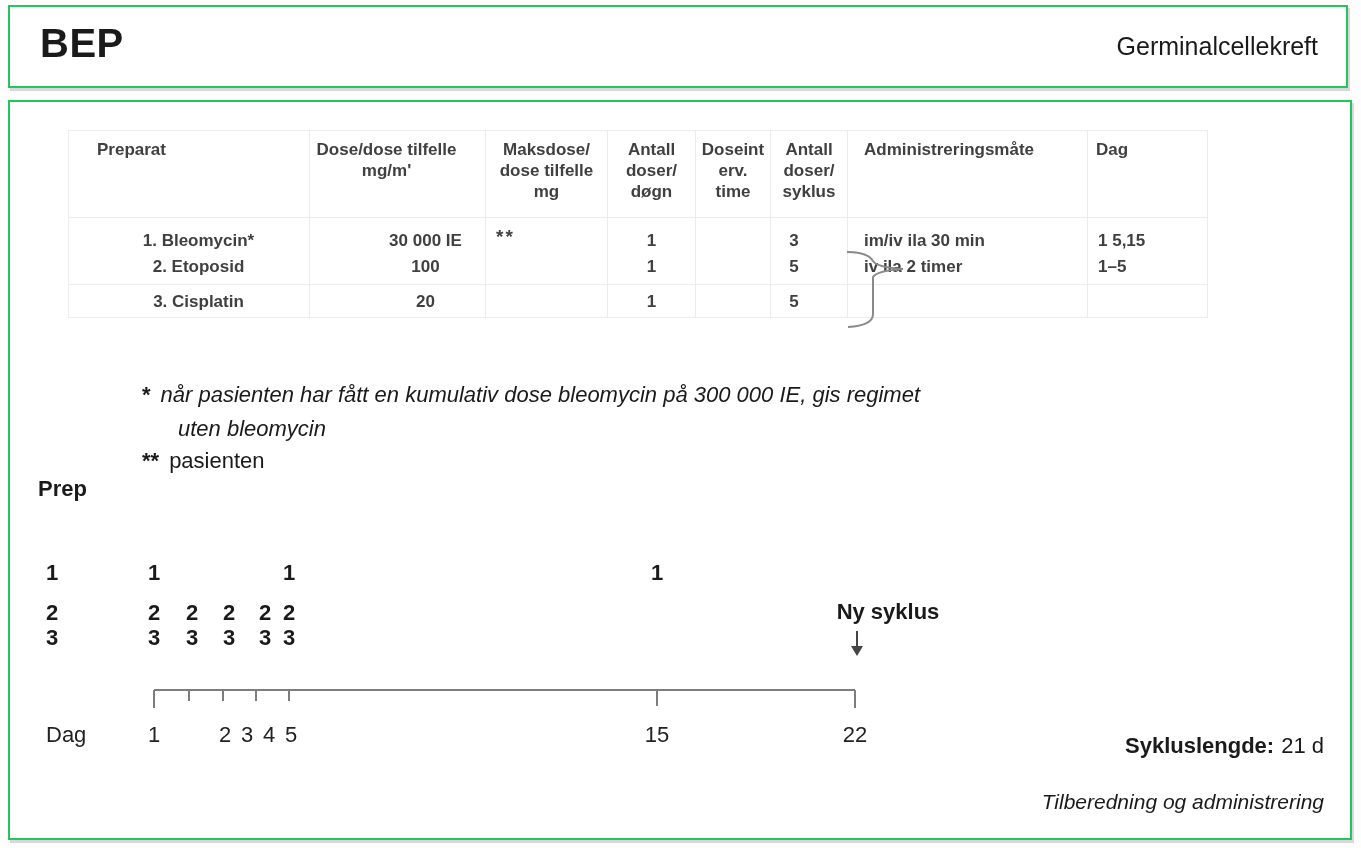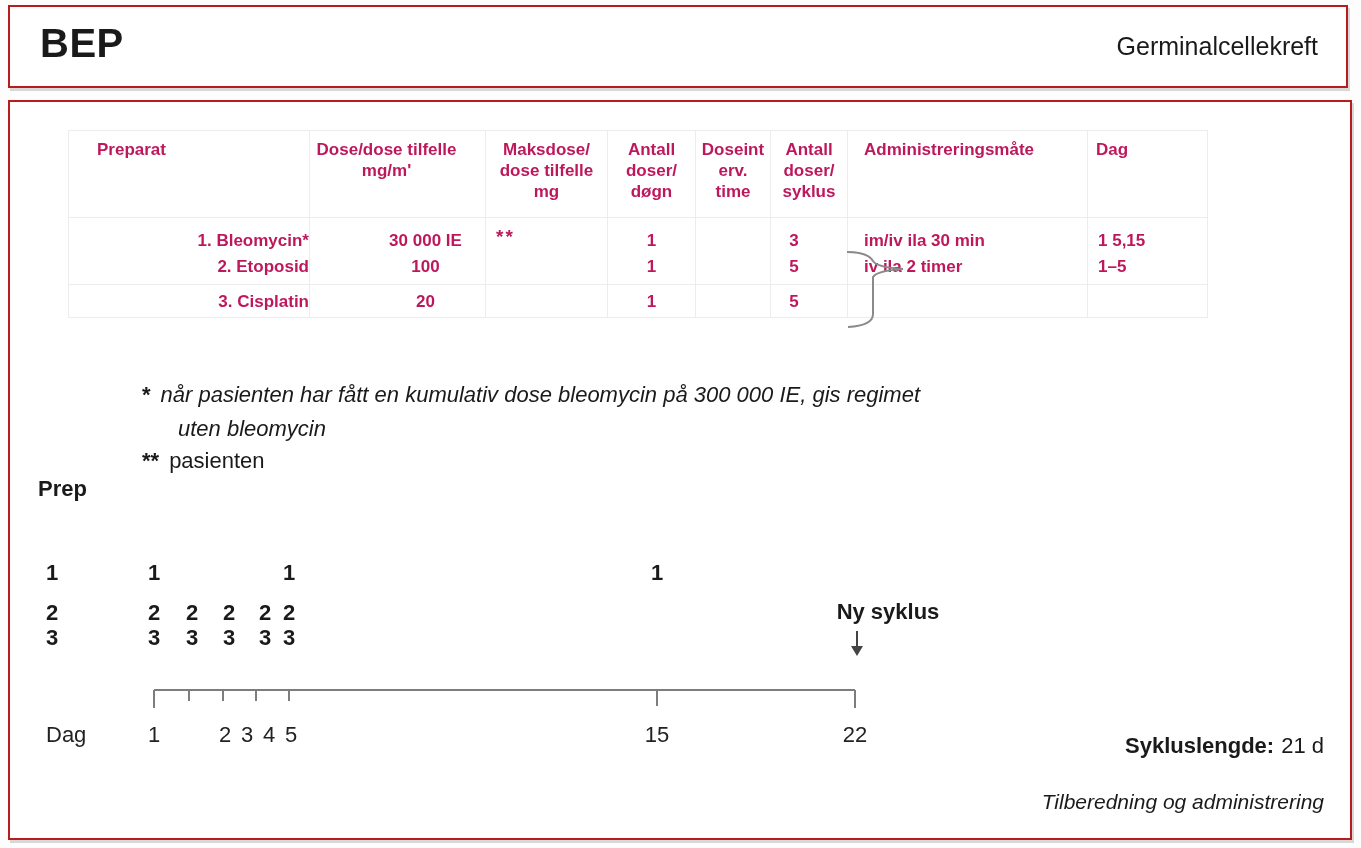--- a/index.html
+++ b/index.html
@@ -3,49 +3,49 @@
 <meta charset="utf-8">
 <style>
   html,body { margin:0; padding:0; background:#ffffff; }
   #page {
     position:relative; width:1361px; height:848px;
     font-family:"Liberation Sans","DejaVu Sans",sans-serif;
     color:#1a1a1a; background:#fdfdfd; overflow:hidden;
   }
   .panel {
     position:absolute; background:#ffffff;
-    border:2px solid #b91c1c; box-shadow:2px 3px 0 #d8d8d8;
+    border:2px solid #22c55e; box-shadow:2px 3px 0 #d8d8d8;
   }
   #panel-header {
     left:8px; top:5px; width:1340px; height:83px;
     display:flex; align-items:center; justify-content:space-between;
     padding:0 28px 0 30px; box-sizing:border-box;
   }
   .regimen-title { font-size:40px; font-weight:bold; letter-spacing:0.5px; margin-top:-6px; }
   .diagnosis-title { font-size:25px; font-weight:normal; }
   #panel-main { left:8px; top:100px; width:1340px; height:736px; }
 
   
   table.drug-table {
     position:absolute; left:58px; top:28px;
     border-collapse:collapse; table-layout:fixed;
   }
   .drug-table th, .drug-table td {
     border:1px solid #ececec; vertical-align:top; padding:0;
-    font-size:17px; font-weight:bold; color:#be185d;
+    font-size:17px; font-weight:bold; color:#404040;
   }
   .drug-table th { padding-top:8px; line-height:21px; white-space:pre-line; height:78px; }
   th.c-prep  { text-align:left;  padding-left:28px; }
   th.c-dose  { padding-right:22px; }
   th.c-maks, th.c-dogn, th.c-interv, th.c-syk { }
   th.c-admin { text-align:left; padding-left:16px; }
   th.c-dag   { text-align:left; padding-left:8px; }
   tr.row-a td { height:56px; padding-top:10px; line-height:26px; }
   tr.row-b td { height:28px; padding-top:4px;  line-height:26px;margin-top:10px; }
-  td.c-prep  { text-align:right;   padding-left:19px; }
+  td.c-prep  { text-align:center;   padding-left:19px; }
   td.c-dose  { text-align:center; padding-left:56px; }
   td.c-maks  { text-align:left;   padding-left:10px; }
   td.c-dogn  { text-align:center; }
   td.c-syk   { text-align:center; padding-right:30px; }
   td.c-admin { text-align:left;   padding-left:16px; }
   td.c-dag   { text-align:left;   padding-left:10px; }
   .maxdose-stars { position:relative; top:-4px; font-size:19px; letter-spacing:2px; }
 
   svg.overlay { position:absolute; left:0; top:0; pointer-events:none; }
 

